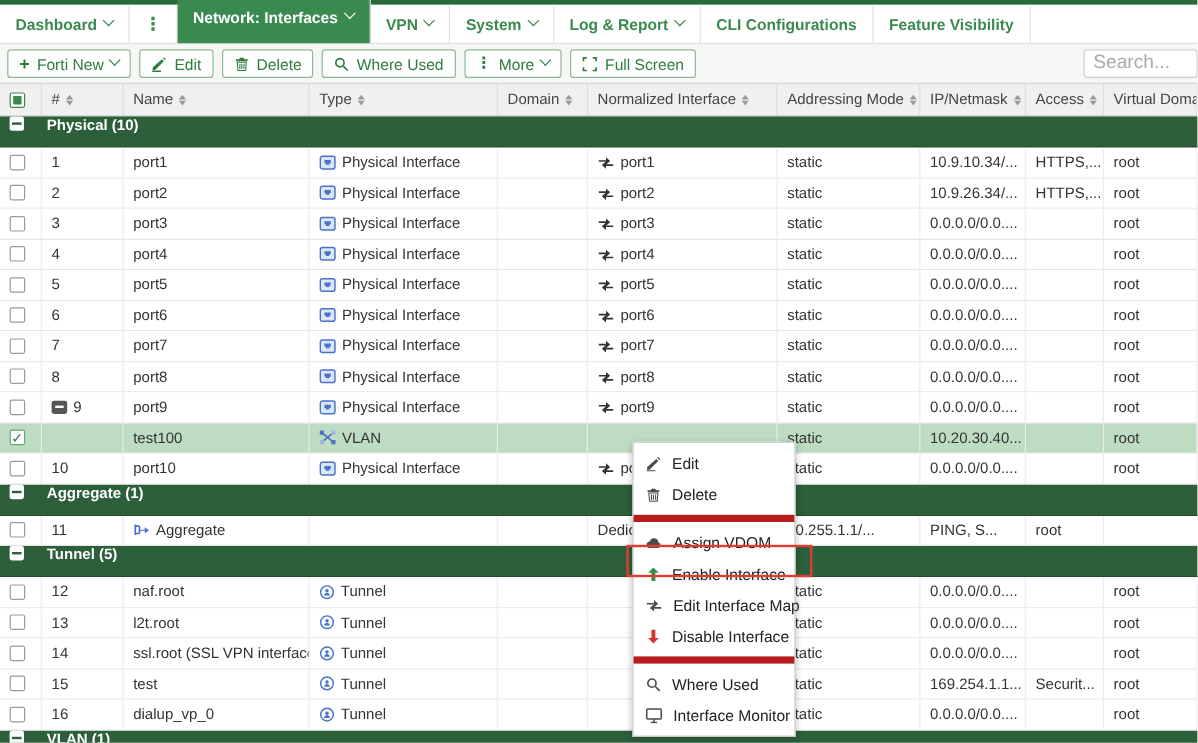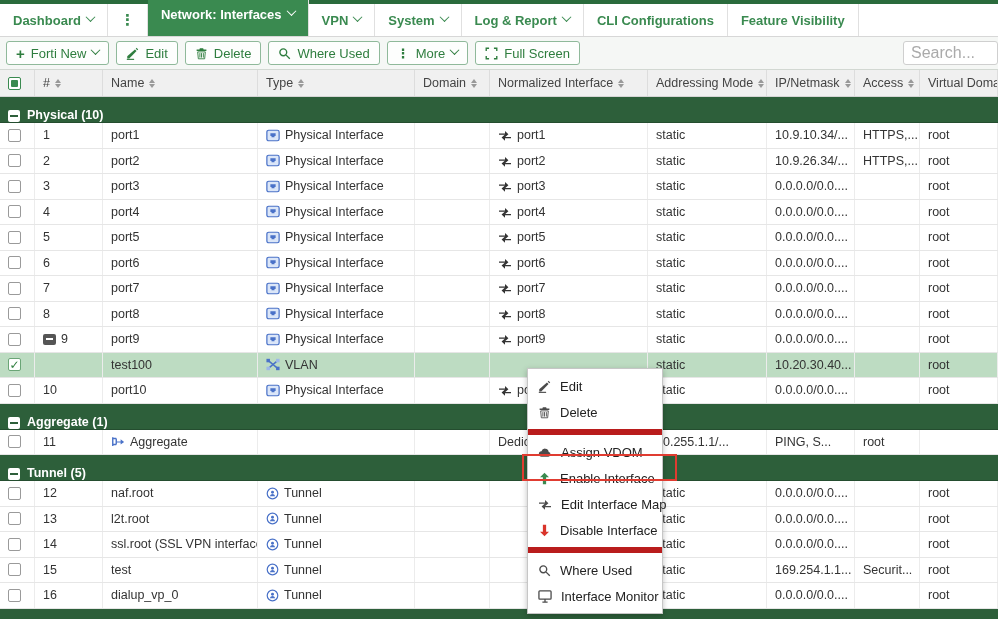--- a/index.html
+++ b/index.html
@@ -33,21 +33,21 @@
   
   .grid { display:grid; grid-template-columns:35px 68px 155px 157px 75px 158px 119px 88px 65px 1fr; }
   .thead { background:#f0f0f0; border-bottom:1px solid #d5d5d5; height:27px; }
   .th { display:flex; align-items:center; gap:5px; padding:0 8px; border-right:1px solid #ddd;
     color:#444; font-size:12.5px; overflow:hidden; white-space:nowrap; cursor:pointer; }
   .sort { display:flex; flex-direction:column; gap:1px; }
   .sort i { display:block; width:0; height:0; border-left:3.5px solid transparent; border-right:3.5px solid transparent; }
   .sort .up { border-bottom:4px solid #999; }
   .sort .dn { border-top:4px solid #999; }
 
-  .grouphdr { display:flex; align-items:flex-end; gap:7px; height:26px; background:#2d5f3a; color:#fff;
+  .grouphdr { display:flex; align-items:flex-start; gap:19px; height:26px; background:#2d5f3a; color:#fff;
     font-weight:bold; font-size:12.5px; padding:0 8px; border-bottom:1px solid #244d2f; cursor:pointer; }
   .minusbox { width:12px; height:12px; background:#fff; border-radius:2px; position:relative; }
   .minusbox::after { content:""; position:absolute; left:2px; right:2px; top:5px; height:2px; background:#2d5f3a; }
 
   .row { height:25.5px; border-bottom:1px solid #e6e6e6; background:#fff; cursor:pointer; }
   .row.selected { background:#bddcc2; }
   .cell { display:flex; align-items:center; gap:5px; padding:0 8px; border-right:1px solid #ececec;
     font-size:12.5px; overflow:hidden; white-space:nowrap; color:#333; }
   .cb { width:13px; height:13px; border:1.5px solid #9a9a9a; border-radius:2px; background:#fff;
     display:flex; align-items:center; justify-content:center; flex:none; }

